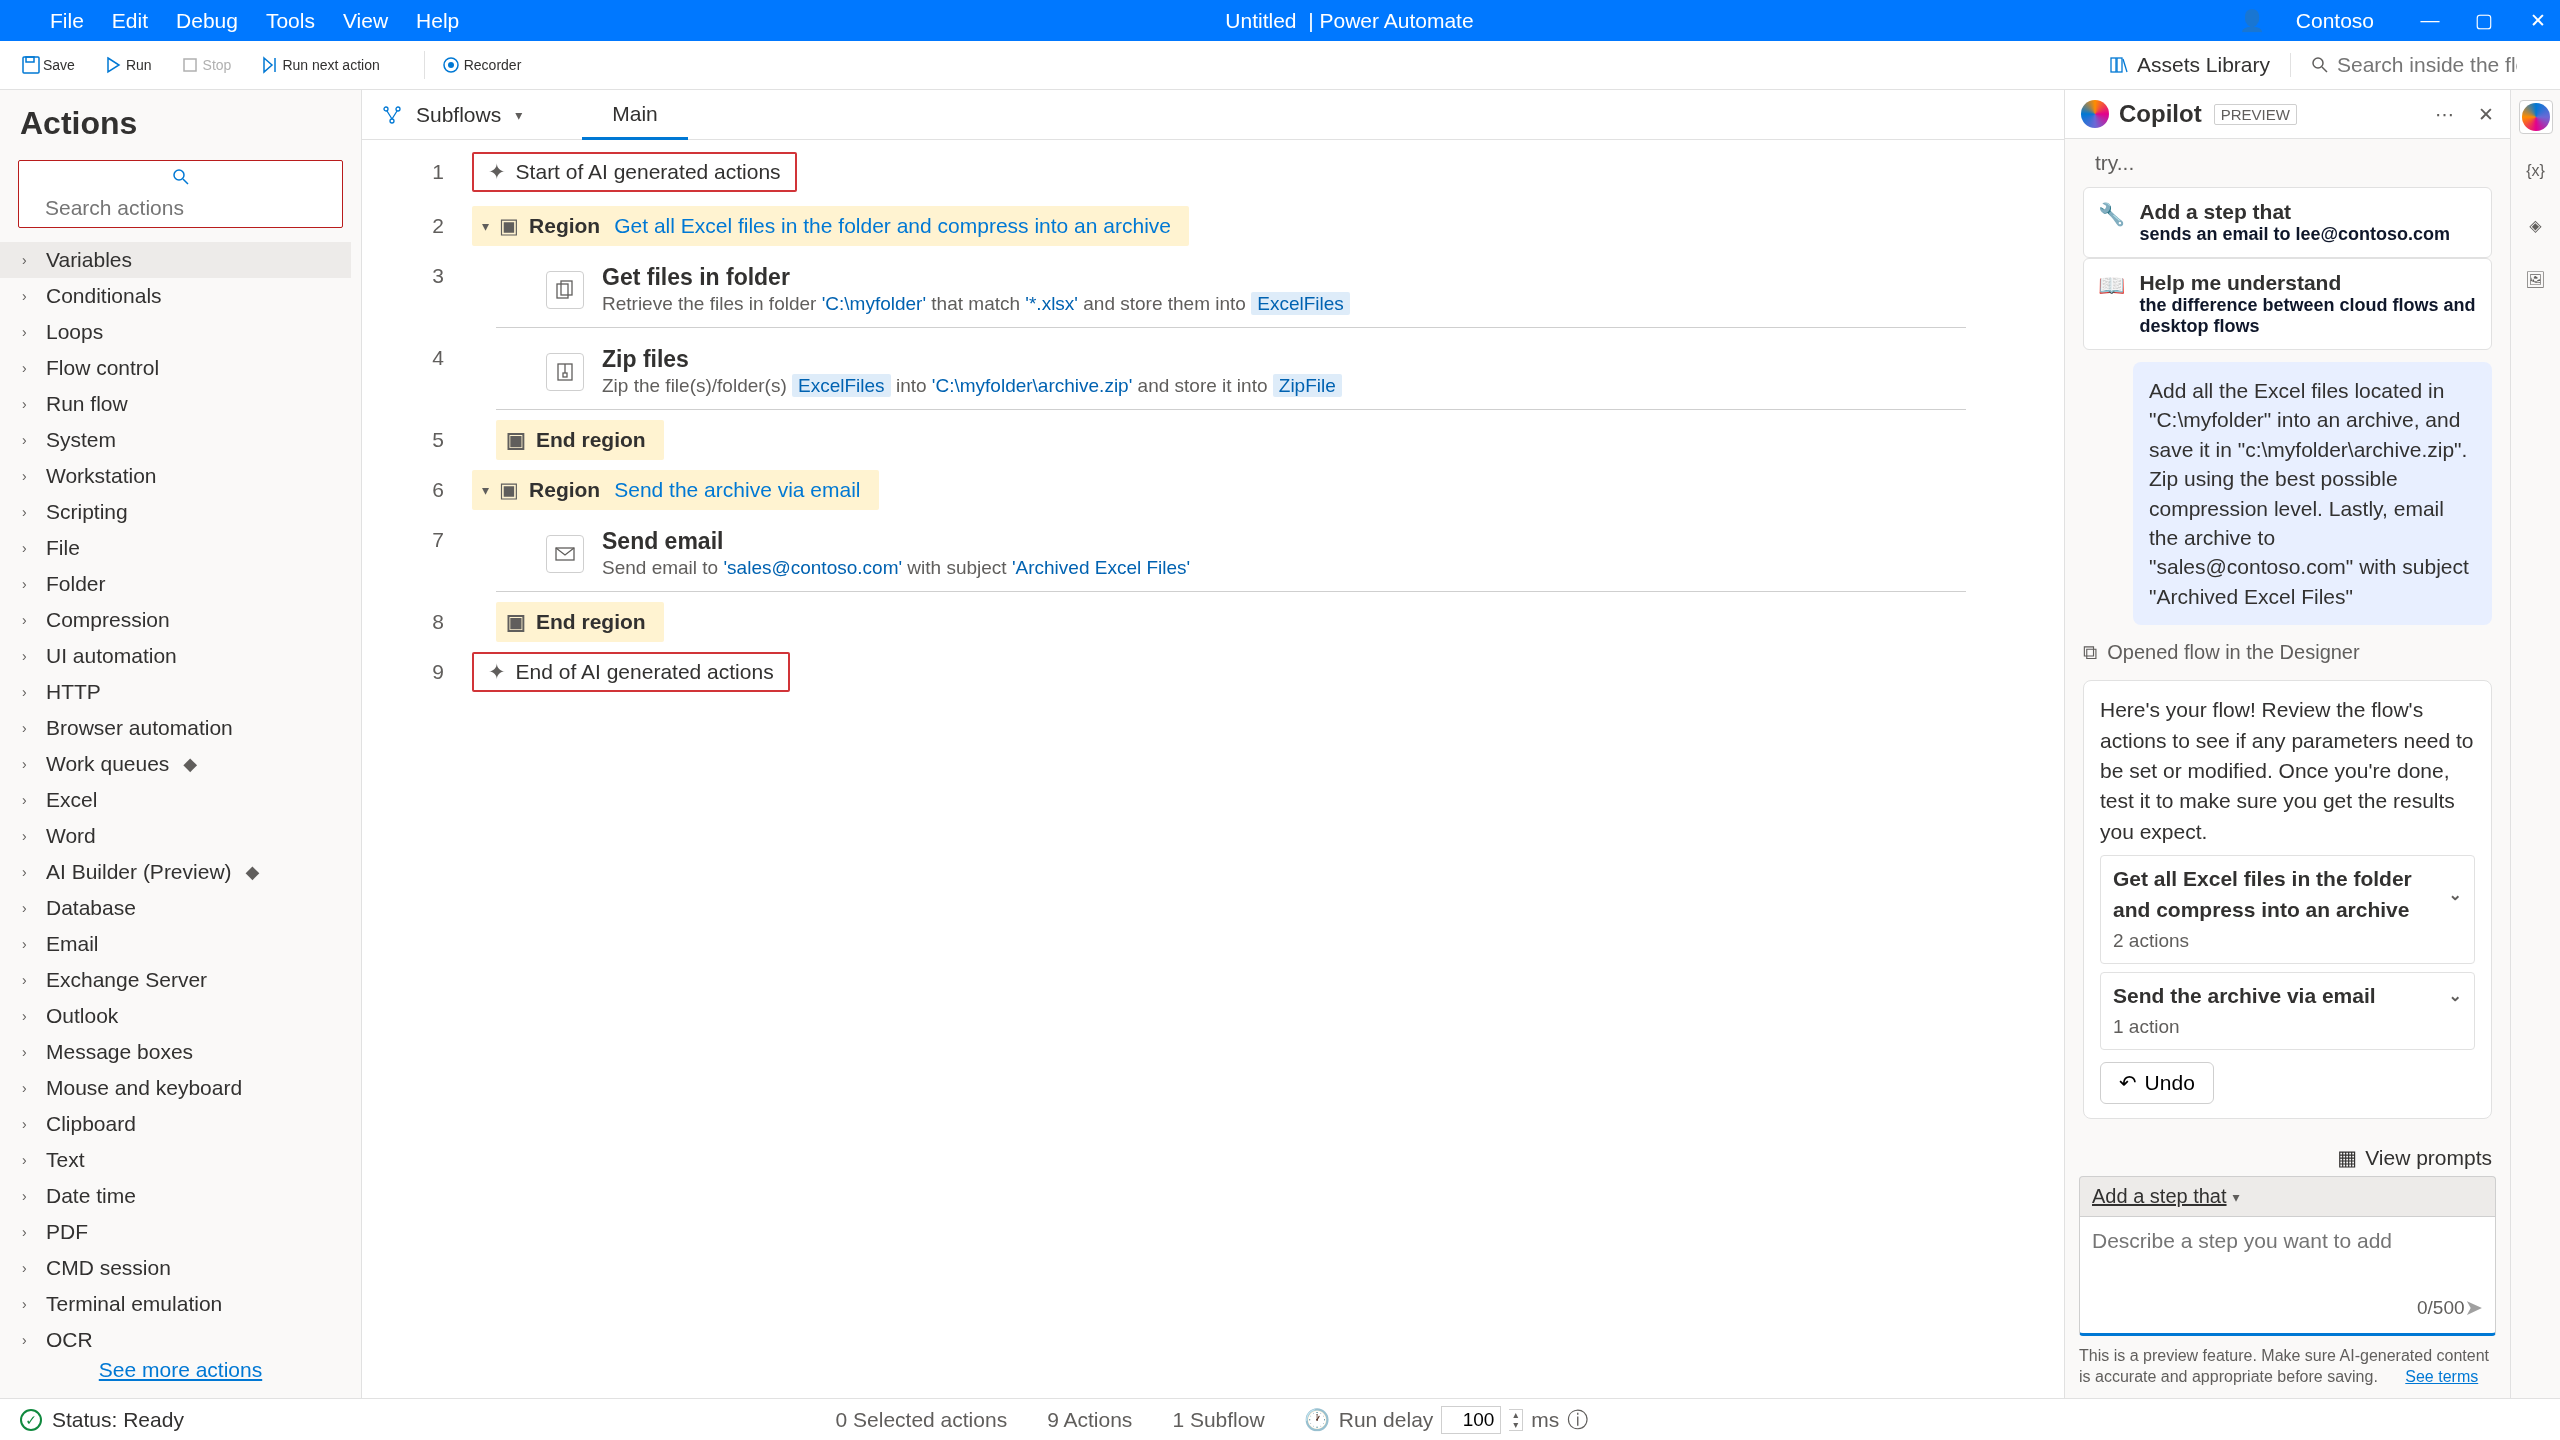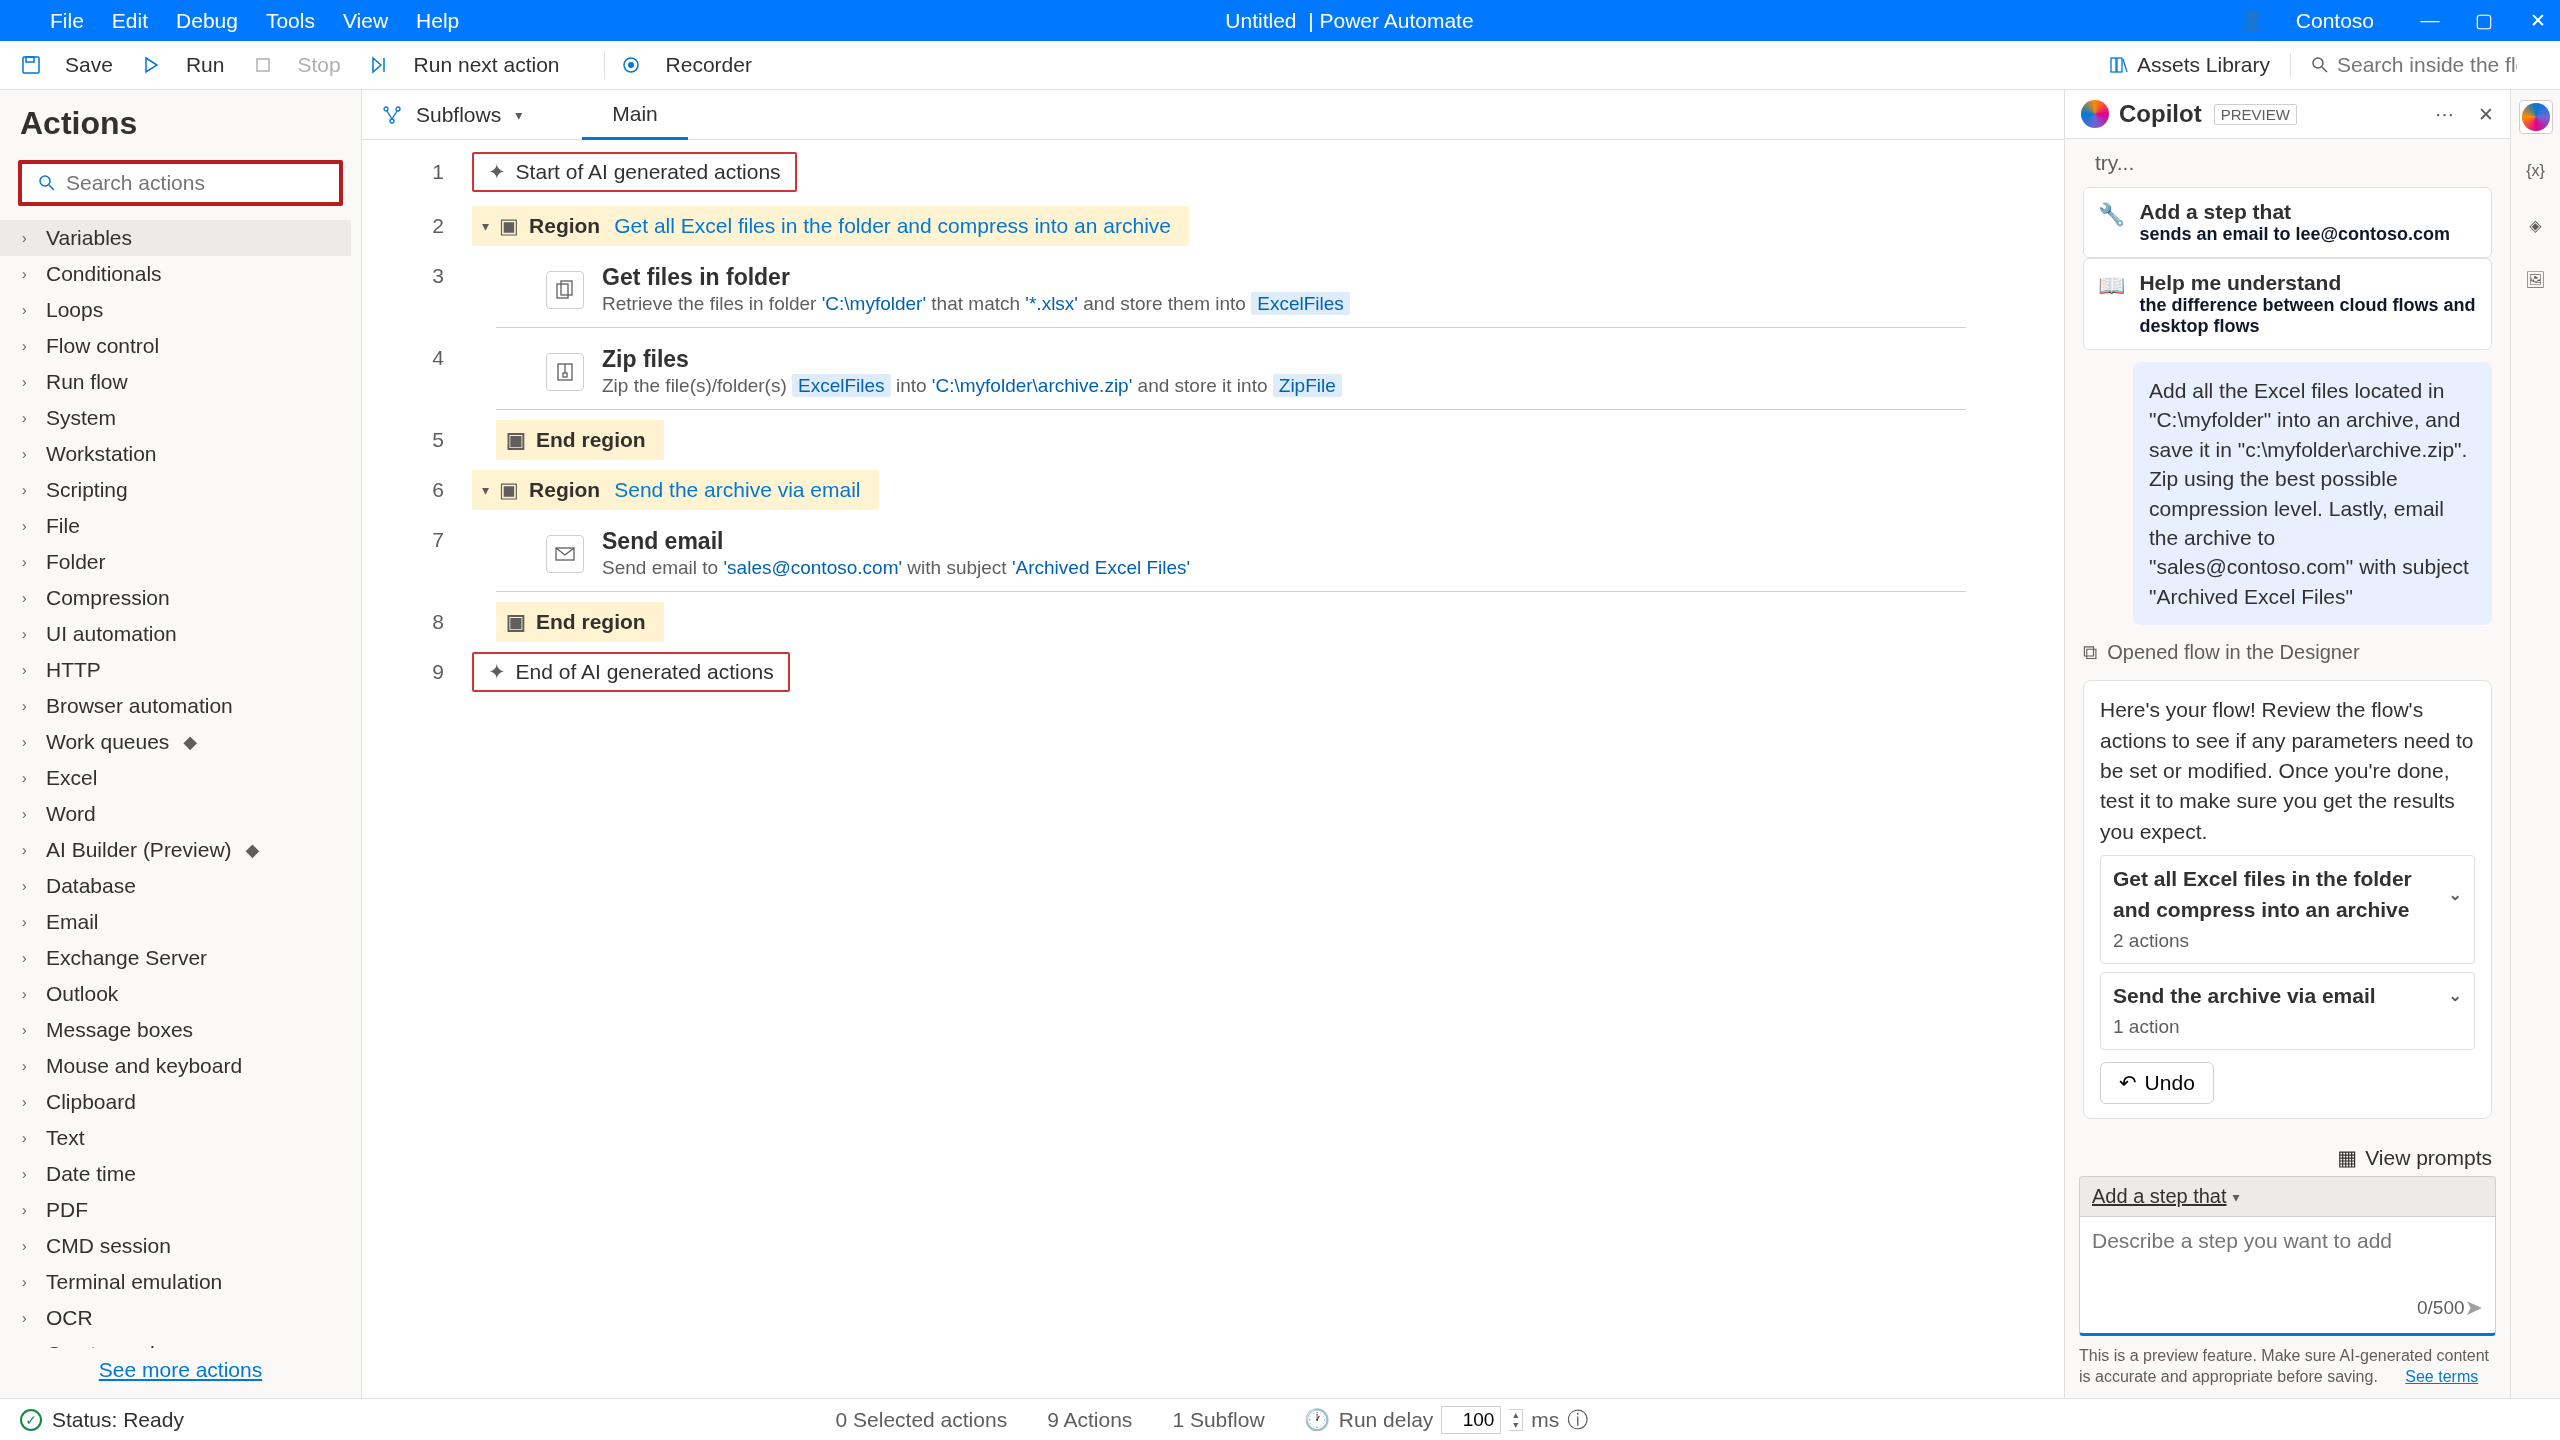--- a/index.html
+++ b/index.html
@@ -9,37 +9,37 @@
 .titlebar { height: 41px; background: #0078ff; color: #fff; display: flex; align-items: center; padding: 0 10px; font-size: 21px; }
 .titlebar .menu { display: flex; gap: 28px; margin-left: 40px; }
 .titlebar .menu span { cursor: pointer; font-size: 21px; }
 .titlebar .title-center { flex: 1; text-align: center; font-size: 21px; }
 .titlebar .right-controls { display: flex; align-items: center; gap: 30px; }
 .win-btns { display: flex; gap: 30px; margin-left: 14px; }
 .win-btns span { width: 24px; text-align: center; cursor: pointer; font-size: 19px; }
 
 
 .toolbar { height: 49px; background: #fff; border-bottom: 1px solid #e1e1e1; display: flex; align-items: center; padding: 0 20px; font-size: 21px; color: #323130; }
-.tool-btn { display: flex; align-items: center; gap: 24px; margin-right: 28px; cursor: pointer; color: #323130; font-size: 21px; }
+.tool-btn { display: flex; align-items: center; gap: 2px; margin-right: 28px; cursor: pointer; color: #323130; font-size: 14px; }
 .tool-btn.stop { color: #b0b0b0; }
 .tool-btn .ic { width: 21px; height: 21px; display: inline-flex; align-items: center; justify-content: center; }
 .tool-sep { width: 1px; height: 28px; background: #e1e1e1; margin: 0 16px; }
 .toolbar-right { margin-left: auto; display: flex; align-items: center; gap: 20px; }
 .assets-lib { display: flex; align-items: center; gap: 8px; color: #323130; font-size: 21px; cursor: pointer; }
 .search-flow { display: flex; align-items: center; gap: 8px; border-left: 1px solid #e1e1e1; padding-left: 20px; color: #605e5c; font-size: 21px; width: 250px; }
 .search-flow input { border: none; outline: none; font-size: 21px; color: #605e5c; width: 180px; }
 
 
 .main { display: flex; height: 1308px; }
 
 
 .actions-panel { width: 362px; background: #faf9f8; border-right: 1px solid #e1e1e1; display: flex; flex-direction: column; }
 .actions-header { padding: 15px 20px 10px; font-size: 32px; font-weight: 600; color: #323130; }
 .actions-search { margin: 8px 18px 14px; }
-.actions-search .search-box { display: flex; align-items: center; gap: 10px; border: 4px solid #b91c1c; border-radius: 2px; padding: 7px 16px; background: #fff; }
+.actions-search .search-box { display: flex; align-items: center; gap: 10px; border: 1px solid #b91c1c; border-radius: 2px; padding: 7px 4px; background: #fff; flex-direction: column; }
 .actions-search input { border: none; outline: none; font-size: 21px; flex: 1; color: #605e5c; }
 .actions-list { flex: 1; overflow-y: auto; padding-right: 10px; }
 .action-cat { display: flex; align-items: center; gap: 10px; padding: 6px 18px 6px 22px; cursor: pointer; font-size: 21px; color: #323130; }
 .action-cat.selected { background: #edebe9; }
 .action-cat .chev { width: 14px; color: #605e5c; font-size: 14px; }
 .action-cat .premium { color: #605e5c; font-size: 18px; margin-left: 4px; }
 .see-more { text-align: center; padding: 10px 0 16px; }
 .see-more a { color: #0078d4; font-size: 21px; text-decoration: underline; cursor: pointer; }
 
 

